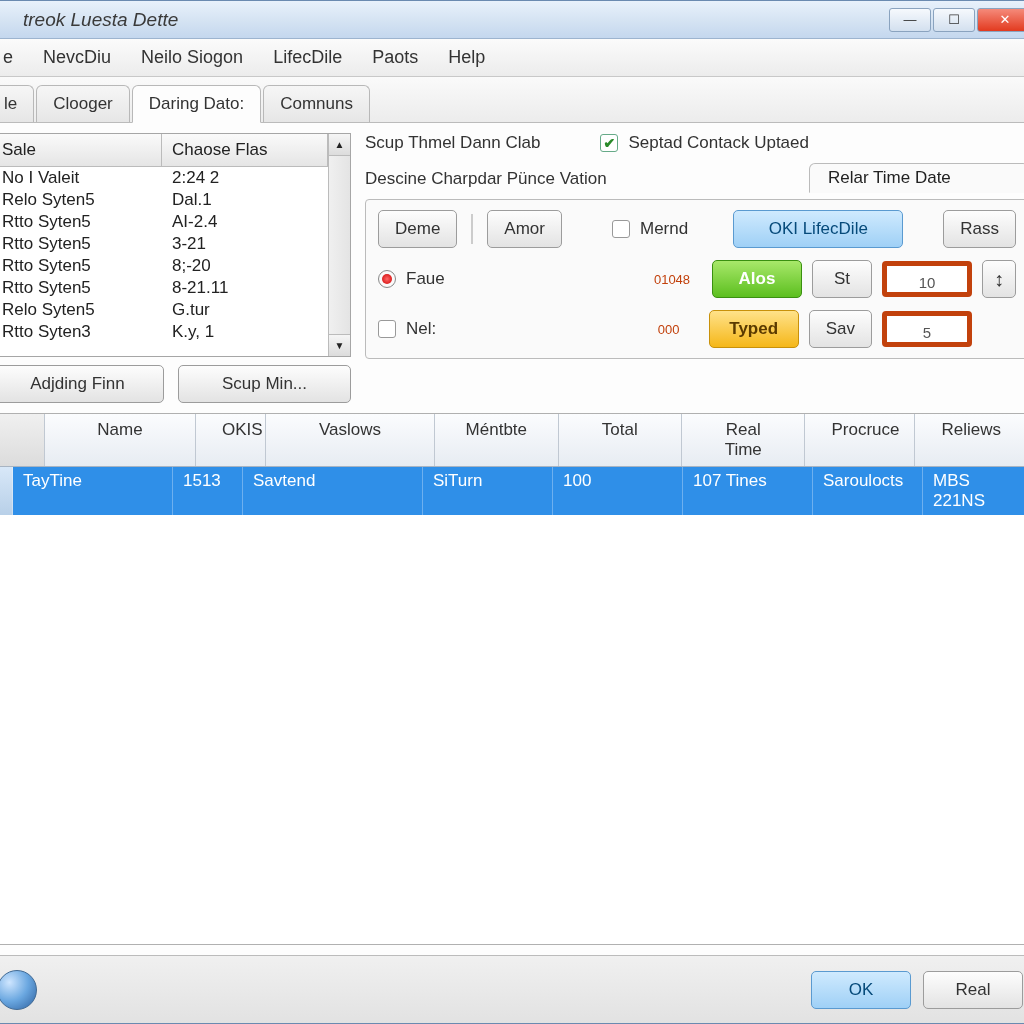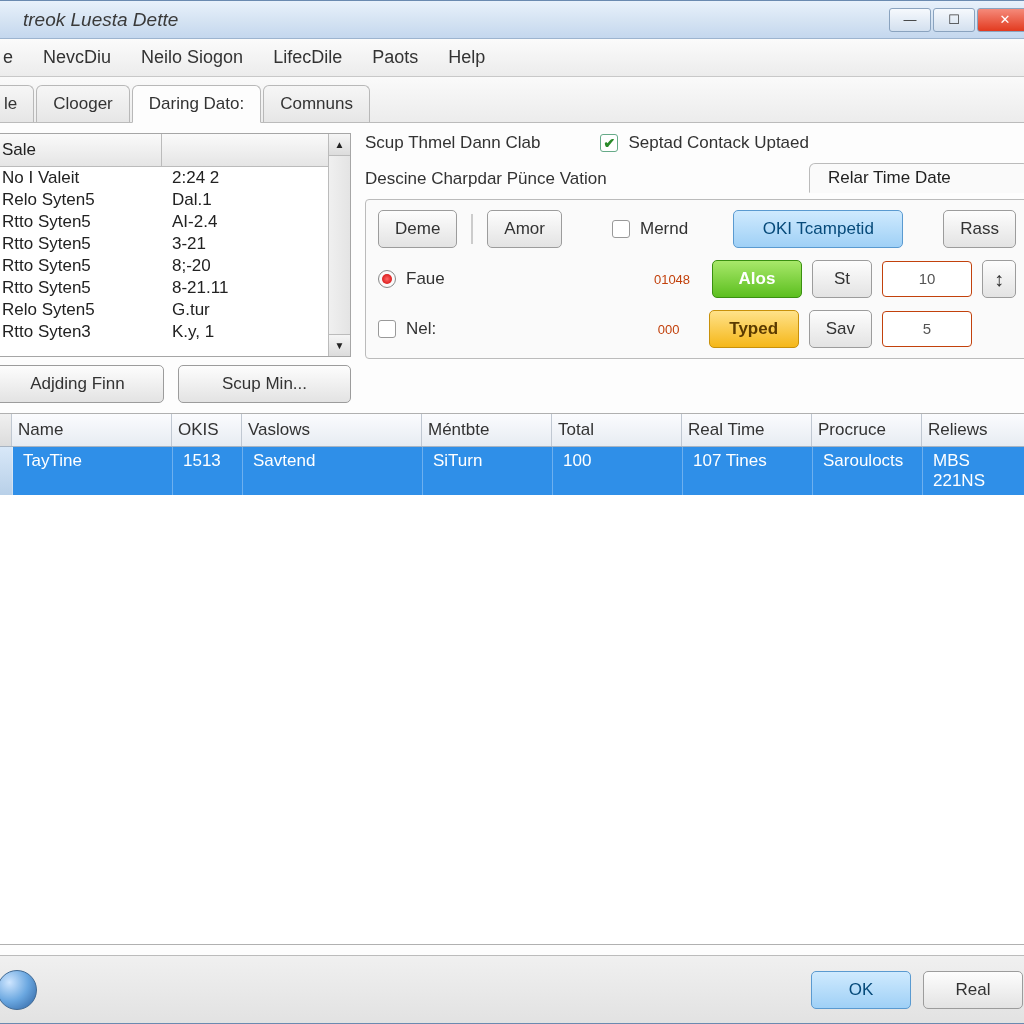--- a/index.html
+++ b/index.html
@@ -34,29 +34,29 @@
   .right { flex: 1; display: flex; flex-direction: column; gap: 10px; font-size: 17px; }
   .row { display: flex; align-items: center; gap: 10px; }
   .lbl { color: #333; }
   .chk { width: 18px; height: 18px; border: 1px solid #6a8; background: #fff; border-radius: 3px; display: inline-flex; align-items: center; justify-content: center; color: #2a8a2a; font-weight: bold; font-size: 14px; }
   .chkempty { width: 18px; height: 18px; border: 1px solid #999; background: #fff; border-radius: 3px; }
   .panel { border: 1px solid #bbb; border-radius: 4px; padding: 10px 12px; background: #fafafa; display: flex; flex-direction: column; gap: 12px; position: relative; }
   .ptab { position: absolute; top: -28px; right: 30px; border: 1px solid #bbb; border-bottom: 1px solid #fafafa; border-radius: 6px 6px 0 0; background: #fafafa; padding: 4px 18px; font-size: 17px; }
   .sep { width: 2px; height: 30px; background: #ccc; margin: 0 4px; }
   .radio { width: 18px; height: 18px; border: 1px solid #888; border-radius: 50%; display: inline-flex; align-items: center; justify-content: center; }
   .radio.sel::after { content: ""; width: 10px; height: 10px; background: radial-gradient(#f66,#c00); border-radius: 50%; }
-  .numbox { width: 90px; height: 36px; border: 1px solid #c2410c; background: #fff; border-radius: 4px; text-align: center; line-height: 34px; font-size: 15px; color: #555; }
+  .numbox { width: 90px; height: 36px; border: 5px solid #c2410c; background: #fff; border-radius: 4px; text-align: center; line-height: 34px; font-size: 15px; color: #555; }
   .btn-blue { background: linear-gradient(#cfeafe,#9fd0f6); border-color: #5a9ad0; color: #064a7a; }
   .btn-green { background: linear-gradient(#a8e86a,#5cbf1f); border-color: #3a9010; color: #fff; font-weight: bold; }
   .btn-amber { background: linear-gradient(#ffe28a,#f5b719); border-color: #c8910a; color: #5a3a00; font-weight: bold; }
   .numtxt { font-size: 13px; color: #c2410c; min-width: 60px; text-align: center; }
 
   .grid { border: 1px solid #b0b0b0; background: #fff; flex: 1; display: flex; flex-direction: column; }
   .ghdr { display: flex; background: linear-gradient(#fbfcfe,#e7ecf2); border-bottom: 1px solid #a8b4c2; font-size: 17px; color: #333; }
-  .ghdr div { padding: 6px 6px; border-right: 1px solid #c0c8d2; }
+  .ghdr div { padding: 6px 26px; border-right: 1px solid #c0c8d2; text-align: center; }
   .gbody { flex: 1; }
   .grow { display: flex; background: #2f8fe8; color: #fff; font-size: 17px; }
   .grow div { padding: 4px 10px; border-right: 1px solid rgba(255,255,255,.3); }
   .rowhandle { width: 20px; background: linear-gradient(#f0f0f0,#dcdcdc); border-right: 1px solid #b0b0b0; }
 
   .footer { height: 68px; background: linear-gradient(#f0f0f0,#e2e2e2); border-top: 1px solid #bbb; display: flex; align-items: center; padding: 0 16px; gap: 12px; }
   .orb { width: 40px; height: 40px; border-radius: 50%; background: radial-gradient(circle at 30% 30%, #cfe6ff,#6aa7e0,#2c5f9e); border: 1px solid #416a94; }
   .footer .spacer { flex: 1; }
   .foot-btn { min-width: 100px; }
 
@@ -93,20 +93,21 @@
     <div class="tab">Comnuns</div>
   </div>
 
   <div class="content">
     <div class="upper">
       <div class="left">
         <div class="listwrap">
           <div class="listtbl">
             <div class="lhdr">
               <div class="lc1">Sale</div>
+              <div class="lc2">Chaose Flas</div>
             </div>
             <div class="lbody">
               <div class="lrow">
                   <div class="lc1">No I Valeit</div>
                   <div class="lc2">2:24 2</div>
                 </div>
               <div class="lrow">
                   <div class="lc1">Relo Syten5</div>
                   <div class="lc2">Dal.1</div>
                 </div>
@@ -163,21 +164,21 @@
         </div>
         <div class="panel">
           <div class="row">
             <div class="btn">Deme</div>
             <div class="sep"></div>
             <div class="btn">Amor</div>
             <span style="width:30px"></span>
             <span class="chkempty"></span>
             <span class="lbl">Mernd</span>
             <span style="flex:1"></span>
-            <div class="btn btn-blue" style="min-width:170px">OKI Tcampetid</div>
+            <div class="btn btn-blue" style="min-width:170px">OKI LifecDile</div>
             <span style="width:20px"></span>
             <div class="btn">Rass</div>
           </div>
           <div class="row">
             <span class="radio sel"></span>
             <span class="lbl">Faue</span>
             <span style="flex:1"></span>
             <span class="numtxt">01048</span>
             <div class="btn btn-green" style="min-width:90px">Alos</div>
             <div class="btn" style="min-width:60px">St</div>

